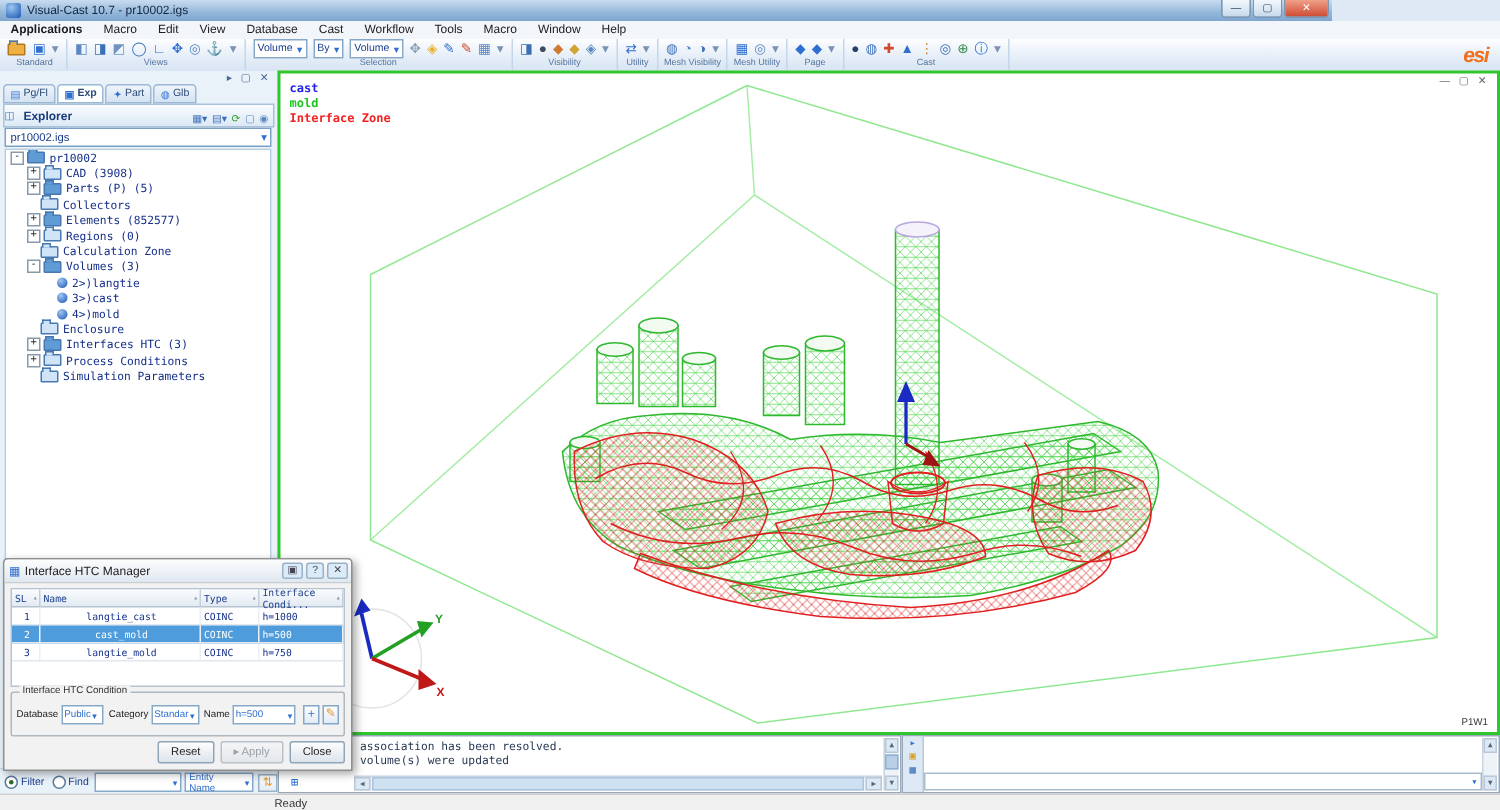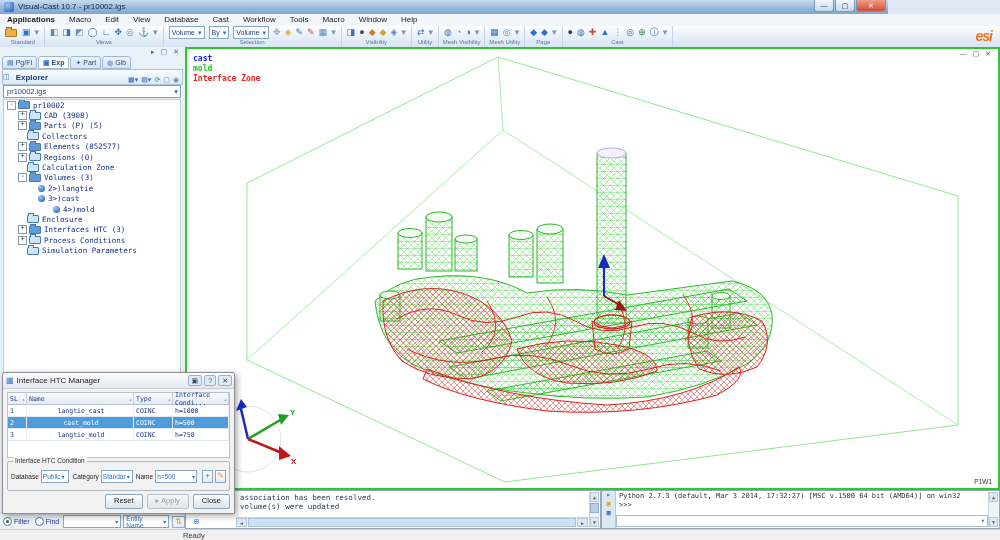--- a/index.html
+++ b/index.html
@@ -86,21 +86,21 @@
   .thead{display:flex;height:11px;background:linear-gradient(#fafcfe,#e2eaf2);
     border-bottom:1px solid #b5c2d0;}
   .th{font-size:6.5px;color:#1a3c8c;border-right:1px solid #c5cfd9;display:flex;
     align-items:center;padding-left:2px;}
   .th .sort{margin-left:auto;margin-right:1px;color:#8899aa;font-size:5px;}
   .tr{display:flex;height:11px;border-bottom:1px solid #e2e8ee;}
   .td{font-size:6.5px;color:#16308a;border-right:1px solid #eceff3;display:flex;
     align-items:center;padding-left:2px;overflow:hidden;white-space:nowrap;}
   .tr.sel{background:#4f9cdd;}
   .tr.sel .td{color:#fff;}
-  .c0{width:16px;flex:none;}.c1{width:104px;flex:none;}.c2{width:36px;flex:none;}.c3{flex:1;}
+  .c0{width:16px;flex:none;justify-content:center;}.c1{width:104px;flex:none;}.c2{width:36px;flex:none;}.c3{flex:1;}
   .tr .c1{justify-content:center;}
   #dlg-group{position:absolute;left:4px;top:88px;width:221px;height:28px;border:1px solid #b0b8c0;
     border-radius:2px;}
   #dlg-group .glabel{position:absolute;left:5px;top:-5px;background:#f2f2f2;font-size:6.5px;
     color:#333;padding:0 2px;}
   #dlg-group .grow{position:absolute;left:3px;top:8px;display:flex;align-items:center;width:215px;}
   .glbl{font-size:6.5px;color:#222;margin-right:2px;}
   .gcombo{display:flex;align-items:center;background:#fff;border:1px solid #86a8c8;height:11px;
     font-size:6.5px;color:#2f6fd0;padding:0 1px;margin-right:3px;overflow:hidden;}
   .gcombo .car{color:#2f6fd0;margin-left:1px;font-size:6px;}
@@ -354,21 +354,21 @@
       <div class="trow" style="padding-left: 25px;">
         <span style="width: 9px; flex: 0 0 auto;"></span>
         <span class="sph"></span>
         <span>2&gt;)langtie</span>
       </div>
       <div class="trow" style="padding-left: 25px;">
         <span style="width: 9px; flex: 0 0 auto;"></span>
         <span class="sph"></span>
         <span>3&gt;)cast</span>
       </div>
-      <div class="trow" style="padding-left: 40px;">
+      <div class="trow" style="padding-left: 25px;">
         <span style="width: 9px; flex: 0 0 auto;"></span>
         <span class="sph"></span>
         <span>4&gt;)mold</span>
       </div>
       <div class="trow" style="padding-left: 14px;">
         <span style="width: 9px; flex: 0 0 auto;"></span>
         <span class="fld"></span>
         <span>Enclosure</span>
       </div>
       <div class="trow" style="padding-left: 14px;">
@@ -568,24 +568,20 @@
 <div class="mline" style="top: 2px;">association has been resolved.</div>
     <div class="mline" style="top: 11px;">volume(s) were updated</div>
   </div>
 
 <div id="pywin" class="abs">
   <div id="py-strip">
       <span class="pico" style="color: rgb(47, 111, 208);">▸</span>
       <span class="pico" style="color: rgb(216, 160, 32);">▣</span>
       <span class="pico" style="color: rgb(58, 111, 184);">▦</span>
     </div>
-  <div id="py-lines">
-    <div>Python 2.7.3 (default, Mar  3 2014, 17:32:27) [MSC v.1500 64 bit (AMD64)] on win32</div>
-    <div>&gt;&gt;&gt;</div>
-  </div>
   <div id="py-input">
     <span class="car">▾</span>
   </div>
   <div class="vscroll">
     <span class="a">▲</span>
     <span class="a" style="position:absolute;bottom:0;left:0;right:0">▼</span>
   </div>
 </div>
 
 <div id="filterbar" class="abs">

